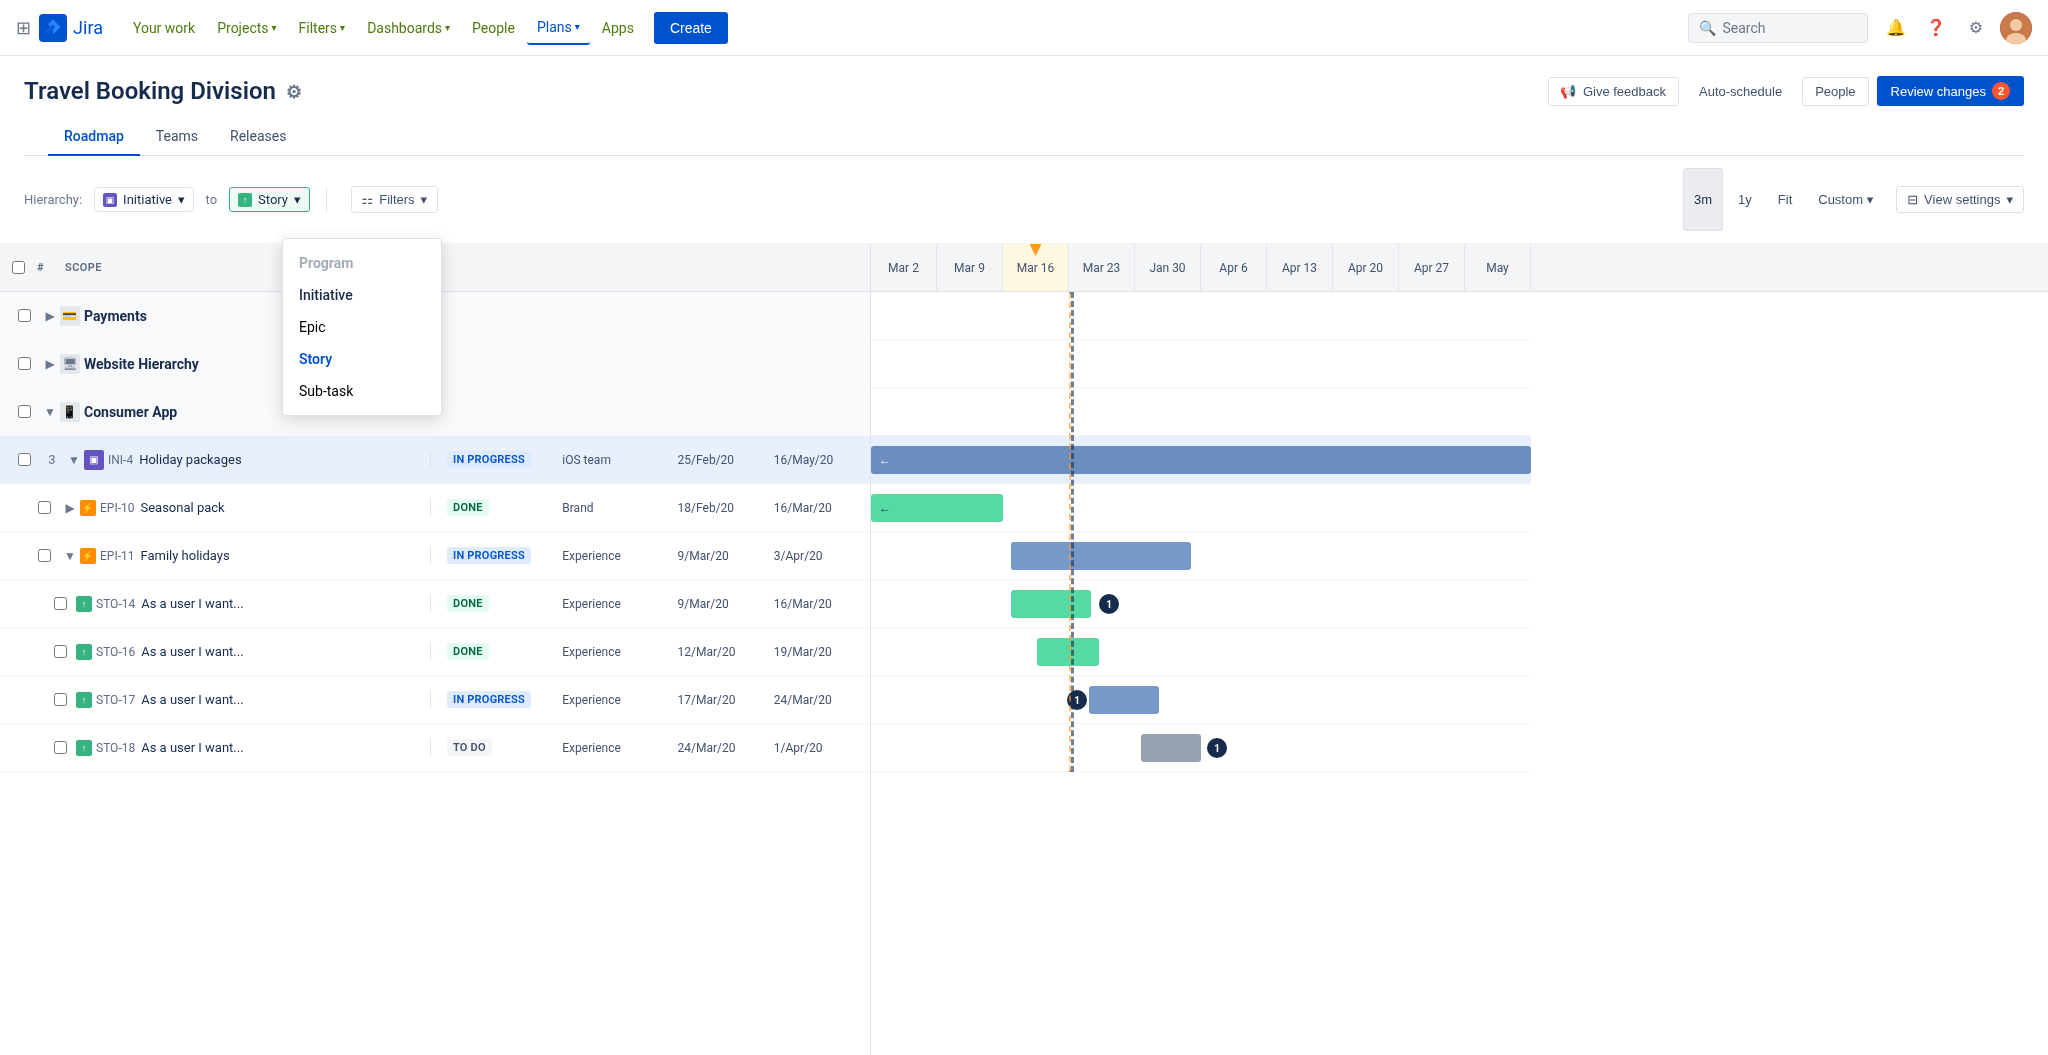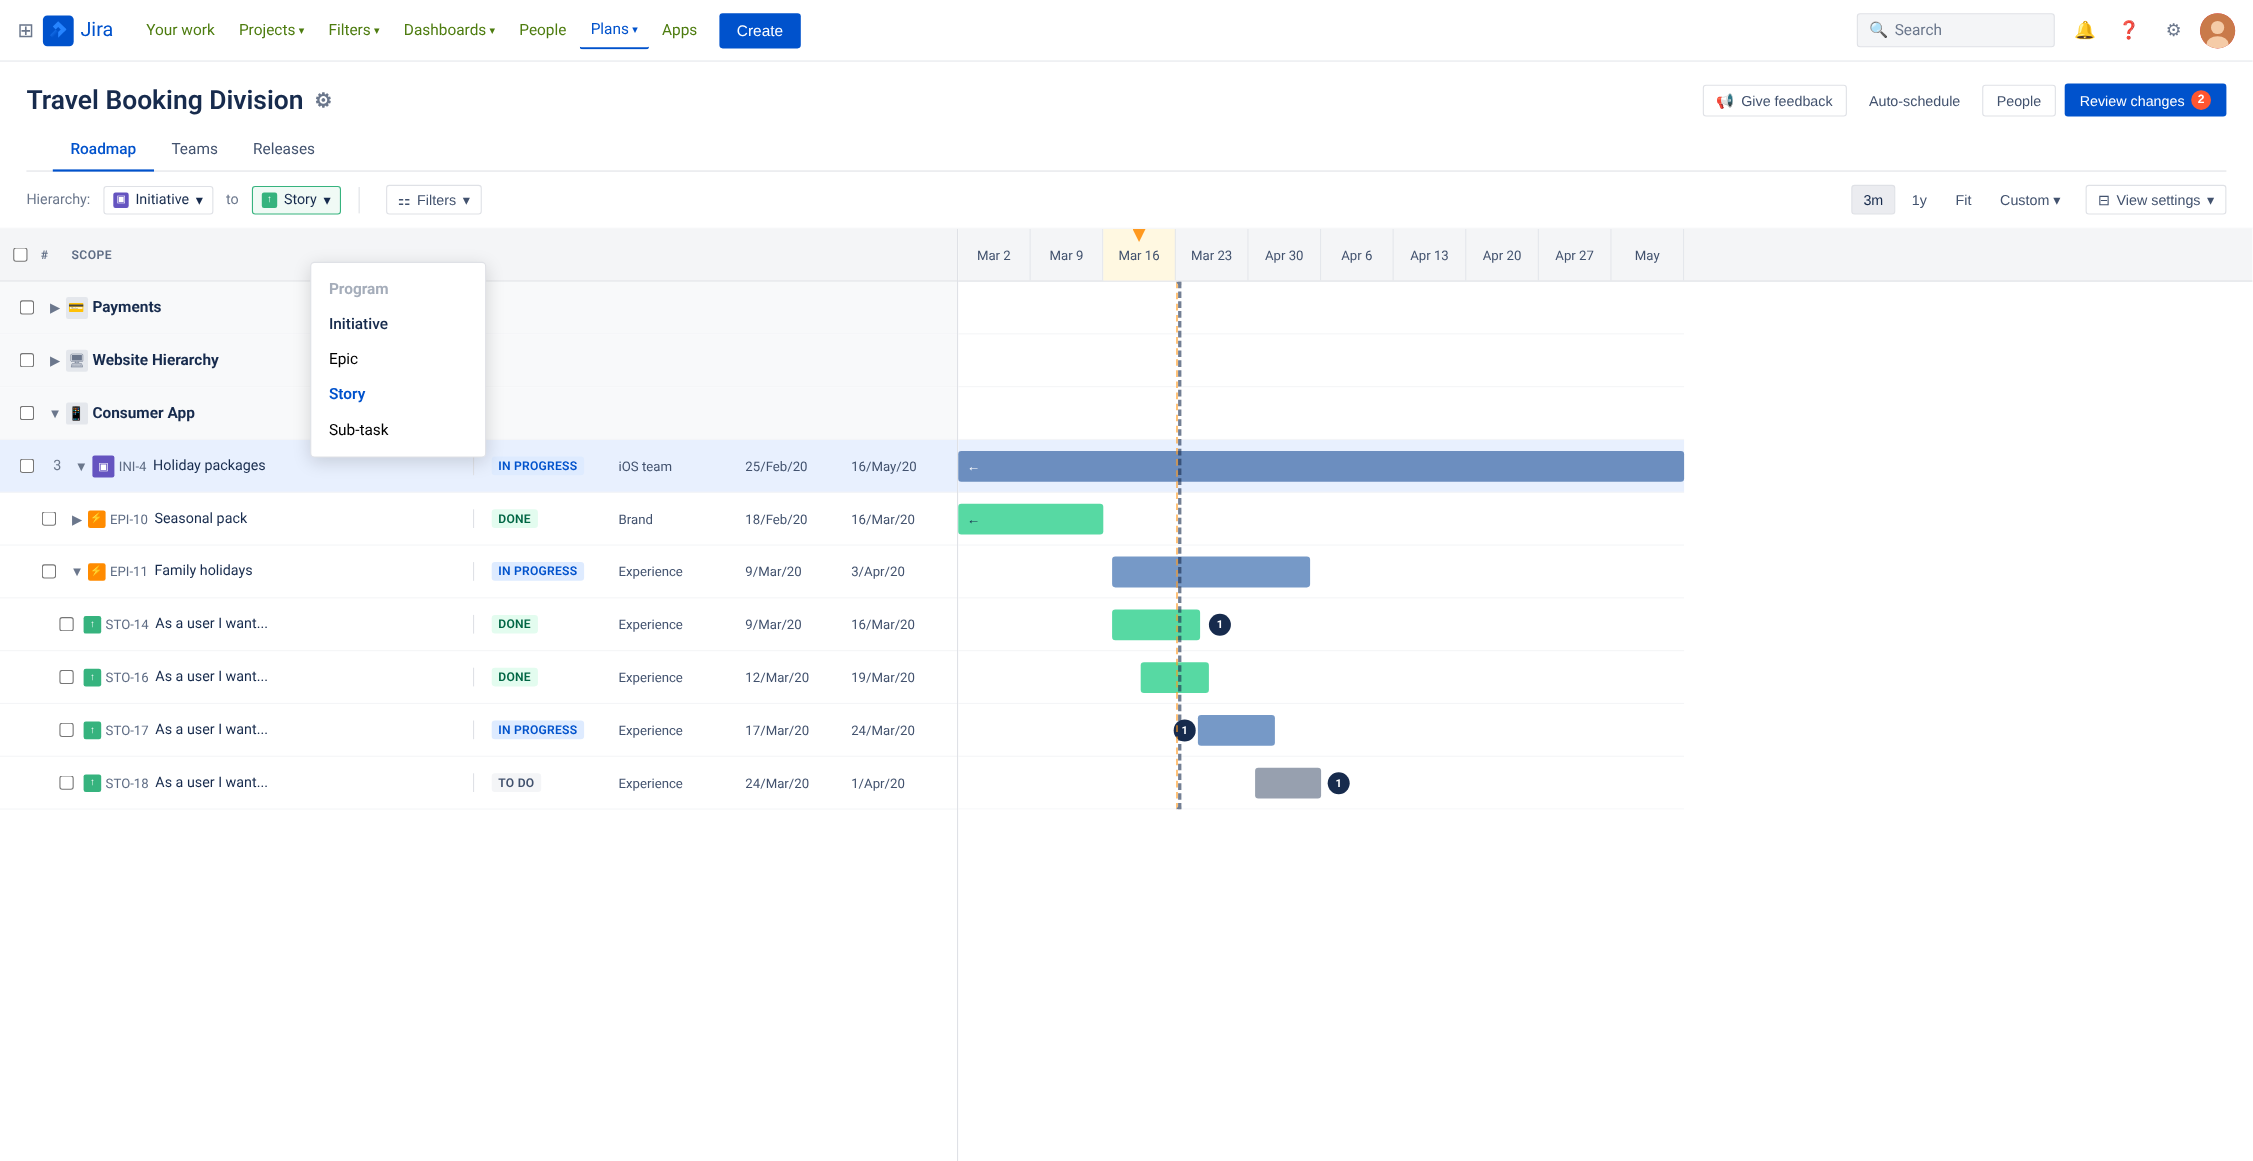--- a/index.html
+++ b/index.html
@@ -38,21 +38,21 @@
 
     
     .toolbar { display: flex; align-items: center; padding: 12px 24px; gap: 8px; border-bottom: 1px solid #f4f5f7; }
     .hierarchy-label { font-size: 13px; color: #6b778c; margin-right: 4px; }
     .hierarchy-select { display: flex; align-items: center; gap: 6px; border: 1px solid #dfe1e6; border-radius: 3px; padding: 4px 8px; cursor: pointer; font-size: 13px; color: #172b4d; background: #fff; }
     .hierarchy-select .icon-initiative { width: 14px; height: 14px; border-radius: 2px; background: #6554c0; display: inline-flex; align-items: center; justify-content: center; color: white; font-size: 9px; }
     .hierarchy-select .icon-story { width: 14px; height: 14px; border-radius: 2px; background: #36b37e; display: inline-flex; align-items: center; justify-content: center; color: white; font-size: 9px; }
     .hierarchy-to { font-size: 13px; color: #6b778c; margin: 0 4px; }
     .filters-btn { display: flex; align-items: center; gap: 6px; padding: 5px 10px; border: 1px solid #dfe1e6; border-radius: 3px; cursor: pointer; font-size: 13px; color: #42526e; background: #fff; margin-left: 8px; }
     .timeframe-btns { margin-left: auto; display: flex; align-items: center; gap: 4px; }
-    .tf-btn { padding: 5px 10px; border: 1px solid transparent; border-radius: 3px; cursor: pointer; font-size: 13px; color: #42526e; background: #fff; }
+    .tf-btn { padding: 23px 10px; border: 1px solid transparent; border-radius: 3px; cursor: pointer; font-size: 13px; color: #42526e; background: #fff; }
     .tf-btn.active { background: #ebecf0; color: #172b4d; font-weight: 500; border-color: #dfe1e6; }
     .view-settings-btn { display: flex; align-items: center; gap: 6px; padding: 5px 10px; border: 1px solid #dfe1e6; border-radius: 3px; cursor: pointer; font-size: 13px; color: #42526e; background: #fff; margin-left: 8px; }
 
     
     .main-content { display: flex; height: calc(100vh - 200px); overflow: hidden; }
 
     .row { display: flex; align-items: center; border-bottom: 1px solid #f4f5f7; min-height: 48px; }
     .row.highlighted { background: #e8f0fe; }
     .row-check { width: 32px; display: flex; align-items: center; justify-content: center; flex-shrink: 0; }
     .row-check input { cursor: pointer; }
@@ -401,21 +401,21 @@
   <div class="gantt-panel">
 
     <div class="gantt-header">
       <div class="gantt-col-header">Mar 2</div>
       <div class="gantt-col-header">Mar 9</div>
       <div class="gantt-col-header today-col" style="position:relative;">
         <span>Mar 16</span>
         <div class="today-marker"></div>
       </div>
       <div class="gantt-col-header">Mar 23</div>
-      <div class="gantt-col-header">Apr 30</div>
+      <div class="gantt-col-header">Jan 30</div>
       <div class="gantt-col-header">Apr 6</div>
       <div class="gantt-col-header">Apr 13</div>
       <div class="gantt-col-header">Apr 20</div>
       <div class="gantt-col-header">Apr 27</div>
       <div class="gantt-col-header">May</div>
     </div>
 
     <div style="position:relative;overflow-y:auto;flex:1;">
 
       <div style="position:absolute;top:0;bottom:0;left:198px;width:2px;background:#ff991f;opacity:0.6;z-index:5;pointer-events:none;border-style:dashed;border-left:2px dashed #ff991f;background:none;"></div>

